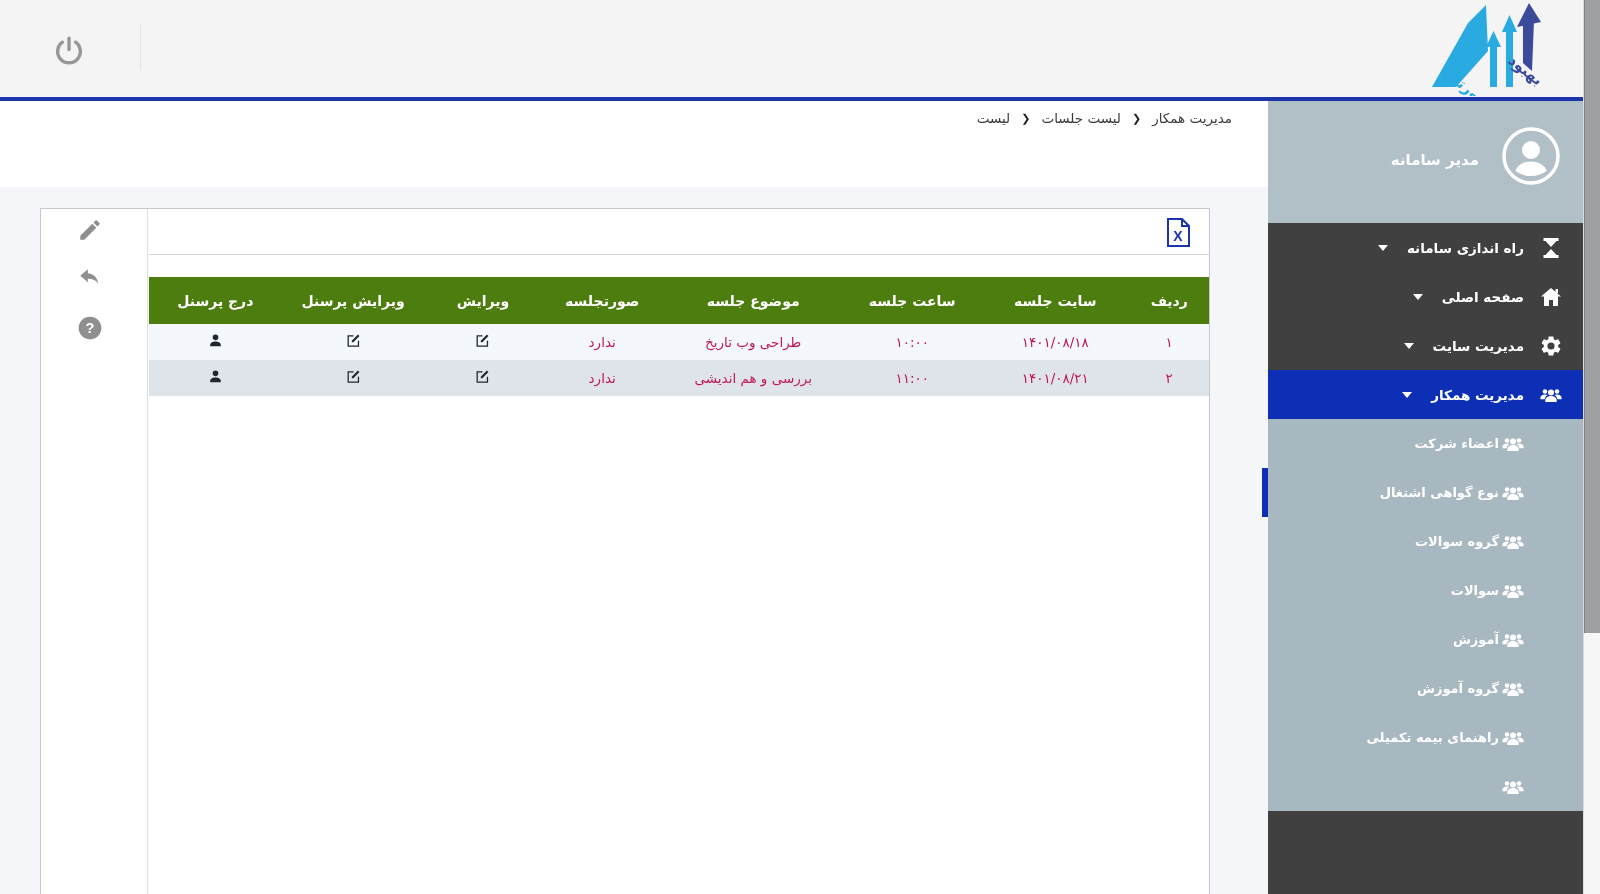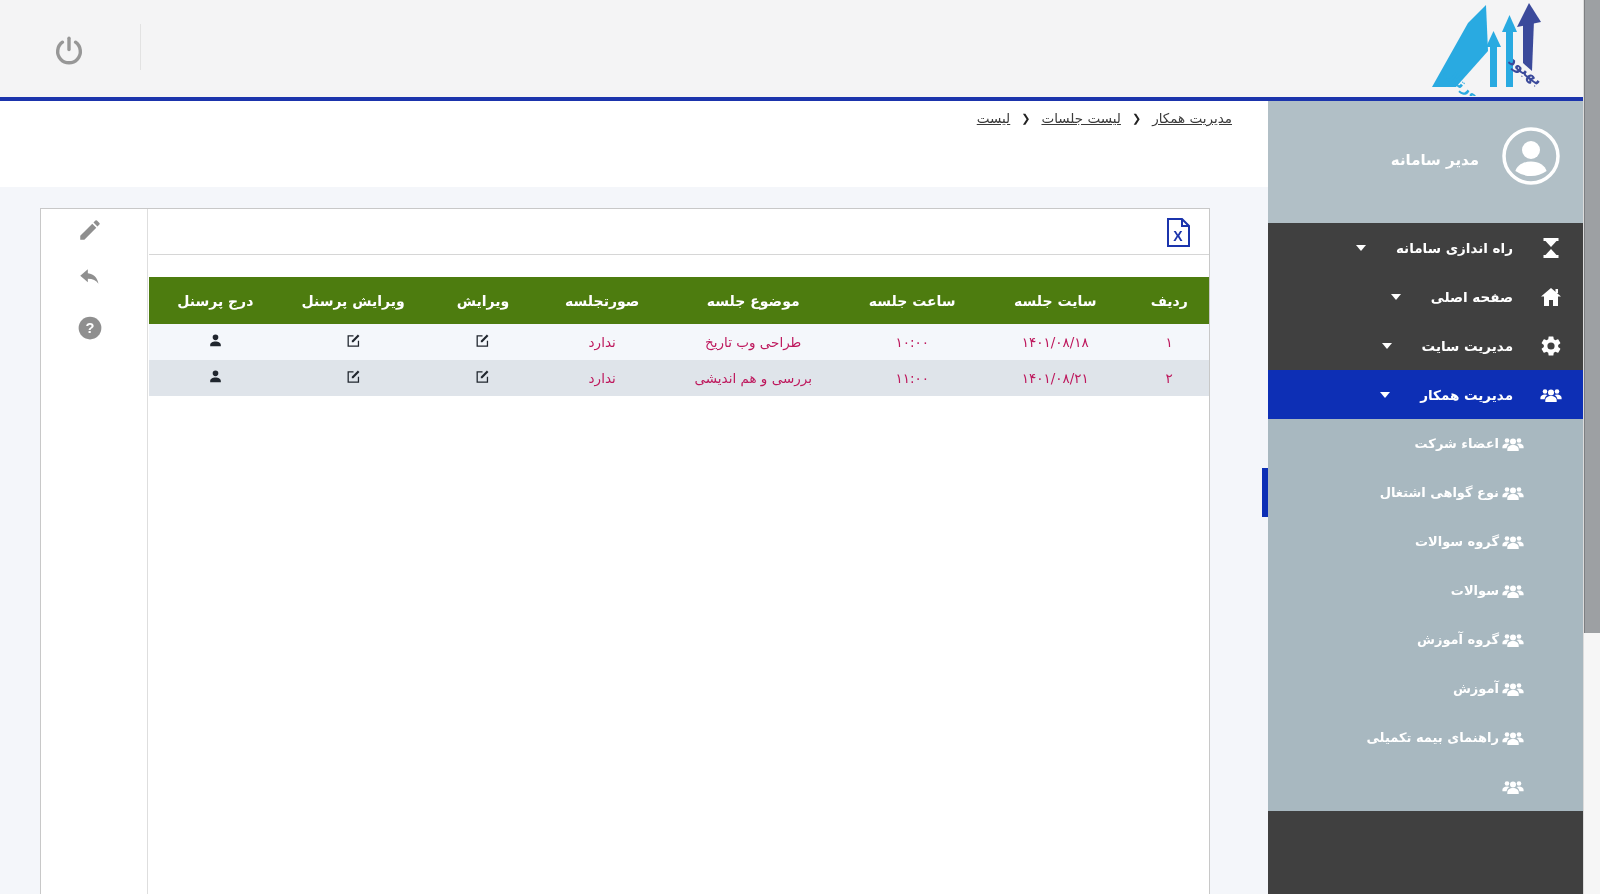--- a/index.html
+++ b/index.html
@@ -14,21 +14,21 @@
   .power-btn svg { width:34px; height:34px; display:block; }
   .topbar-divider { position:absolute; left:140px; top:24px; width:1px; height:46px; background:#e2e2e2; }
   .logo { position:absolute; right:55px; top:1px; width:135px; height:95px; }
 
   .blue-line { position:absolute; top:97px; left:0; width:1600px; height:4px; background:#1b34ac; }
 
   
   .breadcrumb-band { position:absolute; top:101px; left:0; width:1268px; height:86px; background:#fff; }
   .breadcrumb { position:absolute; top:9px; right:36px; direction:rtl; display:flex; align-items:center;
                 gap:11px; font-size:13.5px; color:#3a3a3a; }
-  .crumb { cursor:pointer;text-decoration:underline; }
+  .crumb { cursor:pointer; }
   .crumb-sep { font-size:11px; color:#222; font-weight:bold; }
 
   .page-bg { position:absolute; top:187px; left:0; width:1268px; height:707px; background:#f4f6fa; }
 
   
   .card { position:absolute; top:208px; left:40px; width:1170px; height:686px; background:#fff;
           border:1px solid #c8c8c8; border-bottom:none; }
   .icon-strip { position:absolute; left:0; top:0; width:107px; height:100%; border-right:1px solid #dedede; }
   .strip-btn { position:absolute; left:36px; width:28px; height:28px; background:none; border:none;
                color:#8f8f8f; cursor:pointer; padding:0; }
@@ -54,21 +54,21 @@
 
   col.c-row{width:7.5%} col.c-date{width:14%} col.c-time{width:13%} col.c-subj{width:17%}
   col.c-min{width:11.5%} col.c-edit{width:11%} col.c-editp{width:13.5%} col.c-insp{width:12.5%}
 
   
   .sidebar { position:absolute; top:101px; left:1268px; width:315px; height:793px; background:#404040; overflow:hidden; }
   .user-panel { height:122px; background:#b1bfc6; position:relative; }
   .avatar { position:absolute; right:22px; top:25px; width:60px; height:60px; }
   .user-name { position:absolute; right:104px; top:50px; color:#fff; font-weight:700; font-size:15px; }
 
-  .menu-item { height:49px; display:flex; direction:rtl; align-items:center; gap:24px;
+  .menu-item { height:49px; display:flex; direction:rtl; align-items:center; gap:13px;
                padding-right:18px; color:#fff; font-size:13.5px; font-weight:700; cursor:pointer; }
   .menu-item .mi-icon { width:28px; height:28px; flex:0 0 28px; display:flex; align-items:center; justify-content:center; }
   .menu-item .mi-icon svg { width:24px; height:24px; }
   .menu-item.active { background:#0d2fb5; }
   .caret { width:0; height:0; border-left:5px solid transparent; border-right:5px solid transparent;
            border-top:6px solid #fff; margin-right:6px; }
   .submenu-item { height:49px; background:#a8b8c0; display:flex; direction:rtl; align-items:center; 
                   padding-right:56px; color:#fff; font-size:13px; font-weight:700; cursor:pointer; }
   .submenu-item .mi-icon { width:28px; height:28px; flex:0 0 28px; display:flex; align-items:center; justify-content:center; }
   .submenu-item .mi-icon svg { width:24px; height:24px; }
@@ -357,34 +357,34 @@
       <span class="mi-icon">
         <svg viewBox="0 0 24 24" fill="#fff">
             <circle cx="6" cy="8.5" r="2.3"></circle>
             <circle cx="18" cy="8.5" r="2.3"></circle>
             <path d="M6 11.5c-2.6 0-4.6 1.4-4.6 3.2v1.6h4.2c.2-1.8 1.3-3.3 3-4.2-.7-.4-1.6-.6-2.6-.6z"></path>
             <path d="M18 11.5c2.6 0 4.6 1.4 4.6 3.2v1.6h-4.2c-.2-1.8-1.3-3.3-3-4.2.7-.4 1.6-.6 2.6-.6z"></path>
             <circle cx="12" cy="9.5" r="3"></circle>
             <path d="M12 13c-3.2 0-5.7 1.8-5.7 4v2h11.4v-2c0-2.2-2.5-4-5.7-4z"></path>
           </svg>
       </span>
+      <span>آموزش</span>
+    </div>
+    <div class="submenu-item">
+      <span class="mi-icon">
+        <svg viewBox="0 0 24 24" fill="#fff">
+            <circle cx="6" cy="8.5" r="2.3"></circle>
+            <circle cx="18" cy="8.5" r="2.3"></circle>
+            <path d="M6 11.5c-2.6 0-4.6 1.4-4.6 3.2v1.6h4.2c.2-1.8 1.3-3.3 3-4.2-.7-.4-1.6-.6-2.6-.6z"></path>
+            <path d="M18 11.5c2.6 0 4.6 1.4 4.6 3.2v1.6h-4.2c-.2-1.8-1.3-3.3-3-4.2.7-.4 1.6-.6 2.6-.6z"></path>
+            <circle cx="12" cy="9.5" r="3"></circle>
+            <path d="M12 13c-3.2 0-5.7 1.8-5.7 4v2h11.4v-2c0-2.2-2.5-4-5.7-4z"></path>
+          </svg>
+      </span>
       <span>گروه آموزش</span>
-    </div>
-    <div class="submenu-item">
-      <span class="mi-icon">
-        <svg viewBox="0 0 24 24" fill="#fff">
-            <circle cx="6" cy="8.5" r="2.3"></circle>
-            <circle cx="18" cy="8.5" r="2.3"></circle>
-            <path d="M6 11.5c-2.6 0-4.6 1.4-4.6 3.2v1.6h4.2c.2-1.8 1.3-3.3 3-4.2-.7-.4-1.6-.6-2.6-.6z"></path>
-            <path d="M18 11.5c2.6 0 4.6 1.4 4.6 3.2v1.6h-4.2c-.2-1.8-1.3-3.3-3-4.2.7-.4 1.6-.6 2.6-.6z"></path>
-            <circle cx="12" cy="9.5" r="3"></circle>
-            <path d="M12 13c-3.2 0-5.7 1.8-5.7 4v2h11.4v-2c0-2.2-2.5-4-5.7-4z"></path>
-          </svg>
-      </span>
-      <span>آموزش</span>
     </div>
     <div class="submenu-item">
       <span class="mi-icon">
         <svg viewBox="0 0 24 24" fill="#fff">
             <circle cx="6" cy="8.5" r="2.3"></circle>
             <circle cx="18" cy="8.5" r="2.3"></circle>
             <path d="M6 11.5c-2.6 0-4.6 1.4-4.6 3.2v1.6h4.2c.2-1.8 1.3-3.3 3-4.2-.7-.4-1.6-.6-2.6-.6z"></path>
             <path d="M18 11.5c2.6 0 4.6 1.4 4.6 3.2v1.6h-4.2c-.2-1.8-1.3-3.3-3-4.2.7-.4 1.6-.6 2.6-.6z"></path>
             <circle cx="12" cy="9.5" r="3"></circle>
             <path d="M12 13c-3.2 0-5.7 1.8-5.7 4v2h11.4v-2c0-2.2-2.5-4-5.7-4z"></path>

